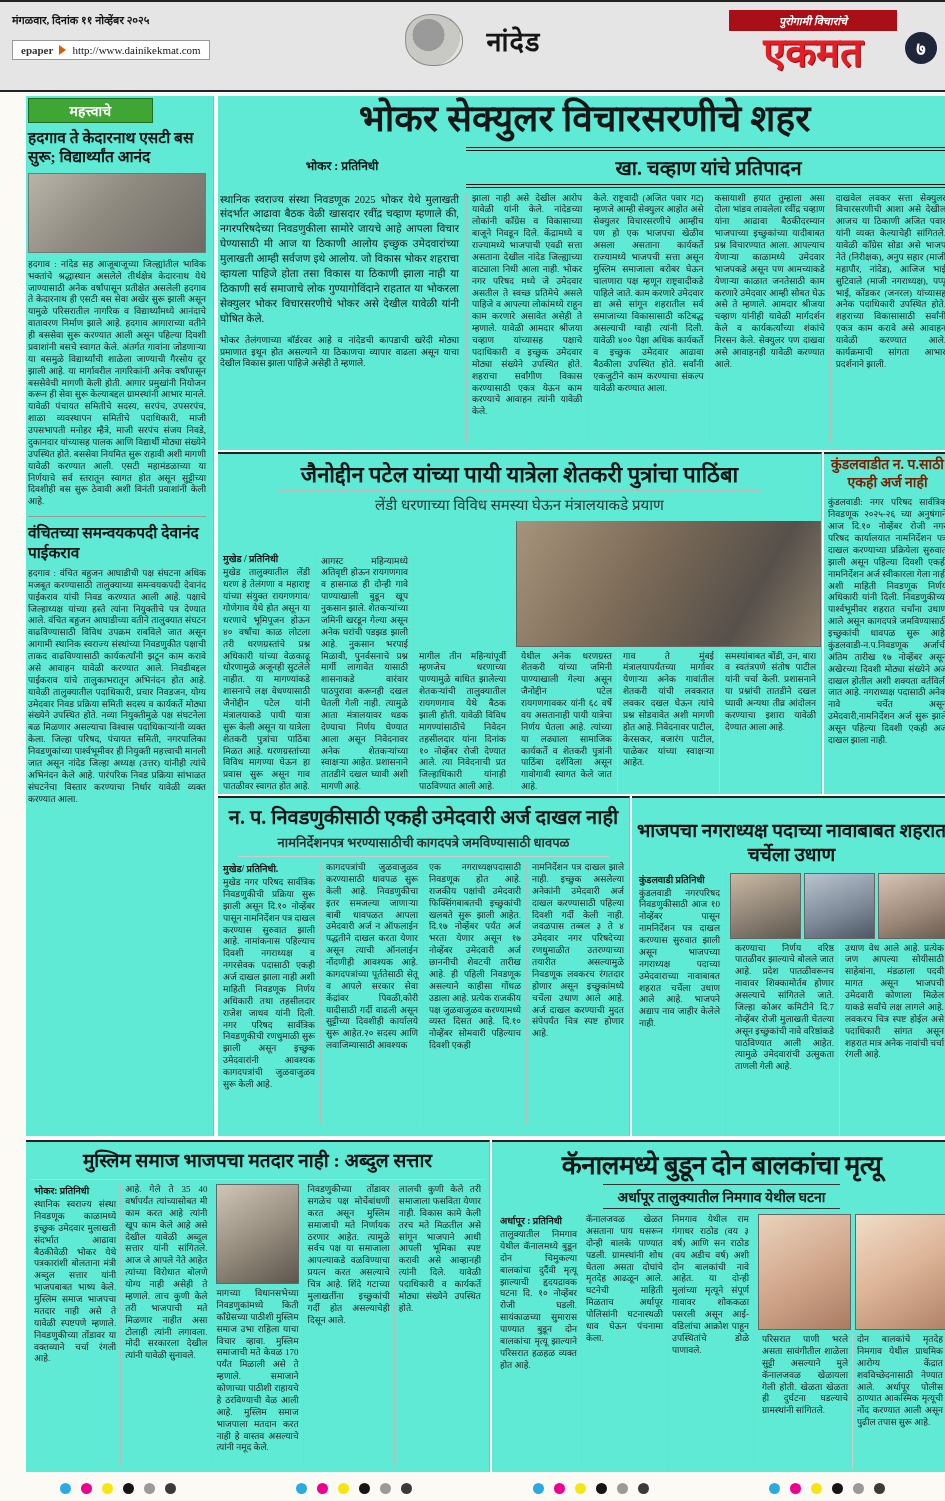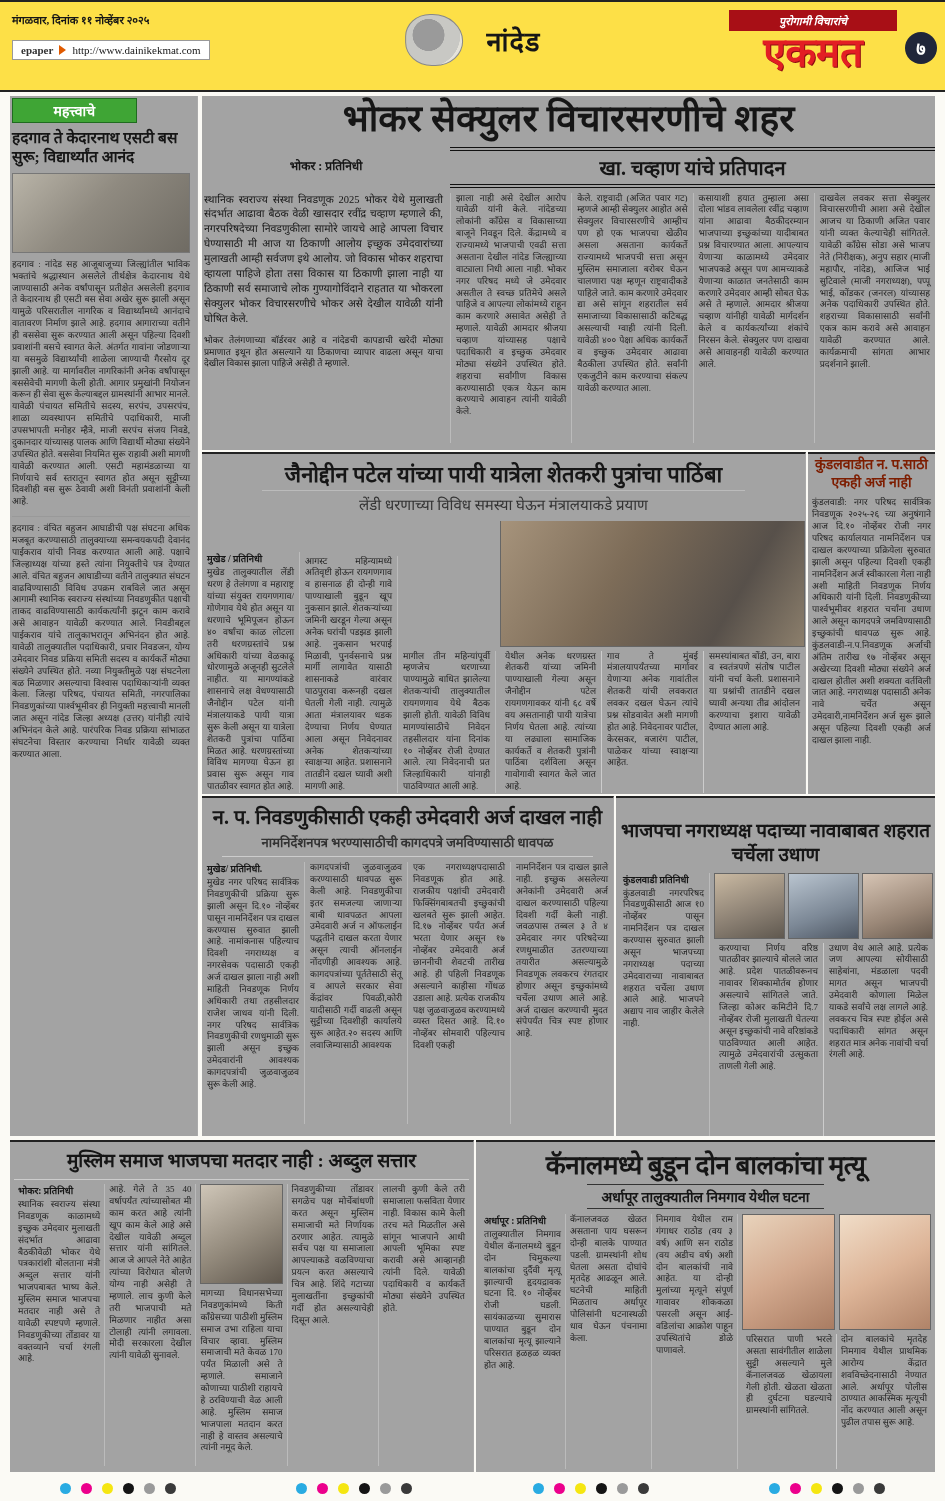--- a/index.html
+++ b/index.html
@@ -2,38 +2,38 @@
 <html><head>
 <meta charset="utf-8">
 <style>
   * { margin:0; padding:0; box-sizing:border-box; }
   html,body { background:#d8d6d0; }
   body { font-family:"Liberation Serif", serif; }
   .page { position:relative; width:945px; height:1501px; margin:0 auto; background:#fbfaf5;
           color:#161616; overflow:hidden; border-top:2px solid #222; }
 
   
-  .header { position:absolute; left:0; top:0; width:945px; height:90px; border-bottom:2px solid #222; background:#fde047; }
+  .header { position:absolute; left:0; top:0; width:945px; height:90px; border-bottom:2px solid #222; background:#e5e5e5; }
   .h-date { position:absolute; left:12px; top:10px; font-size:11px; font-weight:bold; }
   .h-epaper { position:absolute; left:12px; top:38px; font-size:11px; border:1px solid #999; padding:3px 8px; display:flex; align-items:center; gap:6px; background:#fff; }
   .h-epaper .tri { width:0; height:0; border-left:7px solid #e05a00; border-top:5px solid transparent; border-bottom:5px solid transparent; display:inline-block; }
   .h-epaper .lbl { font-weight:bold; color:#333; }
   .h-logo { position:absolute; left:50%; top:12px; transform:translateX(-50%); display:flex; align-items:center; gap:24px; }
   .h-map { width:58px; height:52px; background:radial-gradient(circle at 40% 40%, #9a9a9a 0 35%, #c8c8c4 36% 70%, #e4e2da 71%); border-radius:45% 55% 50% 48%; border:1px solid #888; }
   .h-edition { font-size:27px; font-weight:bold; letter-spacing:1px; }
   .h-mast { position:absolute; right:48px; top:8px; width:168px; height:74px; text-align:center; }
   .h-mast-bar { background:#a80f16; color:#fff; font-size:11px; font-weight:bold; padding:3px 2px; font-style:italic; }
   .h-mast-title { font-size:40px; font-weight:900; color:#e31e24; line-height:1.0; margin-top:2px; text-shadow:1px 1px 0 #8f0d12; }
   .h-pageno { position:absolute; right:8px; top:30px; width:32px; height:32px; background:#20263a; color:#fff; border-radius:50%; font-size:18px; font-weight:bold; display:flex; align-items:center; justify-content:center; }
 
   
   .bt { font-size:9px; line-height:1.32; text-align:justify; color:#222; }
   .byline { font-weight:bold; font-size:9.5px; margin-bottom:2px; }
   .photo { background:linear-gradient(135deg,#b9b4a8 0%,#8f8a80 45%,#6f6b63 100%); border:1px solid #777; width:100%; }
-  .sect { position:absolute; overflow:hidden; background:#a3a3a3; }
+  .sect { position:absolute; overflow:hidden; background:#5eead4;margin-left:16px; }
   .tband { border-top:2px solid #222; }
 
   
   .left-col { left:10px; top:94px; width:188px; height:1040px; border-right:1px solid #aaa; padding:0 7px 0 2px; }
   .imp-label { background:#3fa535; border:1px solid #1f6b1f; color:#fff; font-weight:bold; font-size:14px; text-align:center; width:70%; padding:2px 0; margin:2px 0 5px 0; }
   .lc-head { font-size:15.5px; font-weight:bold; line-height:1.25; margin:3px 0 6px 0; }
   .lc-photo { height:80px; margin-bottom:6px; }
   .lc-div { border-top:1px solid #999; margin:8px 0 6px 0; }
 
   
@@ -139,20 +139,21 @@
     </div>
     <div class="h-pageno">७</div>
   </div>
 
   <div class="sect left-col">
     <div class="imp-label">महत्त्वाचे</div>
     <div class="lc-head">हदगाव ते केदारनाथ एसटी बस सुरू; विद्यार्थ्यांत आनंद</div>
     <div class="photo lc-photo"></div>
     <div class="bt">हदगाव : नांदेड सह आजूबाजूच्या जिल्ह्यांतील भाविक भक्तांचे श्रद्धास्थान असलेले तीर्थक्षेत्र केदारनाथ येथे जाण्यासाठी अनेक वर्षांपासून प्रतीक्षेत असलेली हदगाव ते केदारनाथ ही एसटी बस सेवा अखेर सुरू झाली असून यामुळे परिसरातील नागरिक व विद्यार्थ्यांमध्ये आनंदाचे वातावरण निर्माण झाले आहे. हदगाव आगाराच्या वतीने ही बससेवा सुरू करण्यात आली असून पहिल्या दिवशी प्रवाशांनी बसचे स्वागत केले. अंतर्गत गावांना जोडणाऱ्या या बसमुळे विद्यार्थ्यांची शाळेला जाण्याची गैरसोय दूर झाली आहे. या मार्गावरील नागरिकांनी अनेक वर्षांपासून बससेवेची मागणी केली होती. आगार प्रमुखांनी नियोजन करून ही सेवा सुरू केल्याबद्दल ग्रामस्थांनी आभार मानले. यावेळी पंचायत समितीचे सदस्य, सरपंच, उपसरपंच, शाळा व्यवस्थापन समितीचे पदाधिकारी, माजी उपसभापती मनोहर म्हैत्रे, माजी सरपंच संजय निवडे, दुकानदार यांच्यासह पालक आणि विद्यार्थी मोठ्या संख्येने उपस्थित होते. बससेवा नियमित सुरू राहावी अशी मागणी यावेळी करण्यात आली. एसटी महामंडळाच्या या निर्णयाचे सर्व स्तरातून स्वागत होत असून सुट्टीच्या दिवशीही बस सुरू ठेवावी अशी विनंती प्रवाशांनी केली आहे.</div>
     <div class="lc-div"></div>
+    <div class="lc-head">वंचितच्या समन्वयकपदी देवानंद पाईकराव</div>
     <div class="bt">हदगाव : वंचित बहुजन आघाडीची पक्ष संघटना अधिक मजबूत करण्यासाठी तालुक्याच्या समन्वयकपदी देवानंद पाईकराव यांची निवड करण्यात आली आहे. पक्षाचे जिल्हाध्यक्ष यांच्या हस्ते त्यांना नियुक्तीचे पत्र देण्यात आले. वंचित बहुजन आघाडीच्या वतीने तालुक्यात संघटन वाढविण्यासाठी विविध उपक्रम राबविले जात असून आगामी स्थानिक स्वराज्य संस्थांच्या निवडणुकीत पक्षाची ताकद वाढविण्यासाठी कार्यकर्त्यांनी झटून काम करावे असे आवाहन यावेळी करण्यात आले. निवडीबद्दल पाईकराव यांचे तालुकाभरातून अभिनंदन होत आहे. यावेळी तालुक्यातील पदाधिकारी, प्रचार निवडजन, योग्य उमेदवार निवड प्रक्रिया समिती सदस्य व कार्यकर्ते मोठ्या संख्येने उपस्थित होते. नव्या नियुक्तीमुळे पक्ष संघटनेला बळ मिळणार असल्याचा विश्वास पदाधिकाऱ्यांनी व्यक्त केला. जिल्हा परिषद, पंचायत समिती, नगरपालिका निवडणुकांच्या पार्श्वभूमीवर ही नियुक्ती महत्त्वाची मानली जात असून नांदेड जिल्हा अध्यक्ष (उत्तर) यांनीही त्यांचे अभिनंदन केले आहे. पारंपरिक निवड प्रक्रिया सांभाळत संघटनेचा विस्तार करण्याचा निर्धार यावेळी व्यक्त करण्यात आला.</div>
   </div>
 
   <div class="sect lead">
     <div class="lead-head">भोकर सेक्युलर विचारसरणीचे शहर</div>
     <div class="lead-subrow">
       <div class="lead-byline">भोकर : प्रतिनिधी</div>
       <div class="lead-kicker">खा. चव्हाण यांचे प्रतिपादन</div>
     </div>
     <div class="lead-cols">

